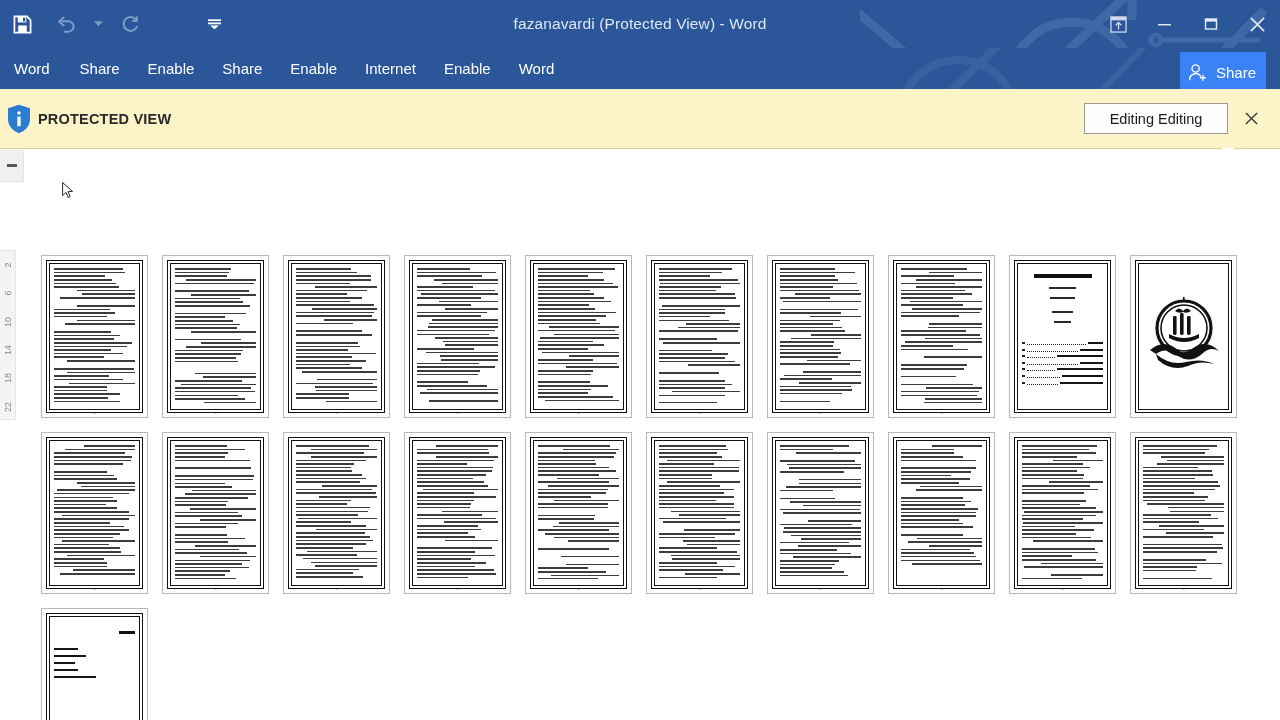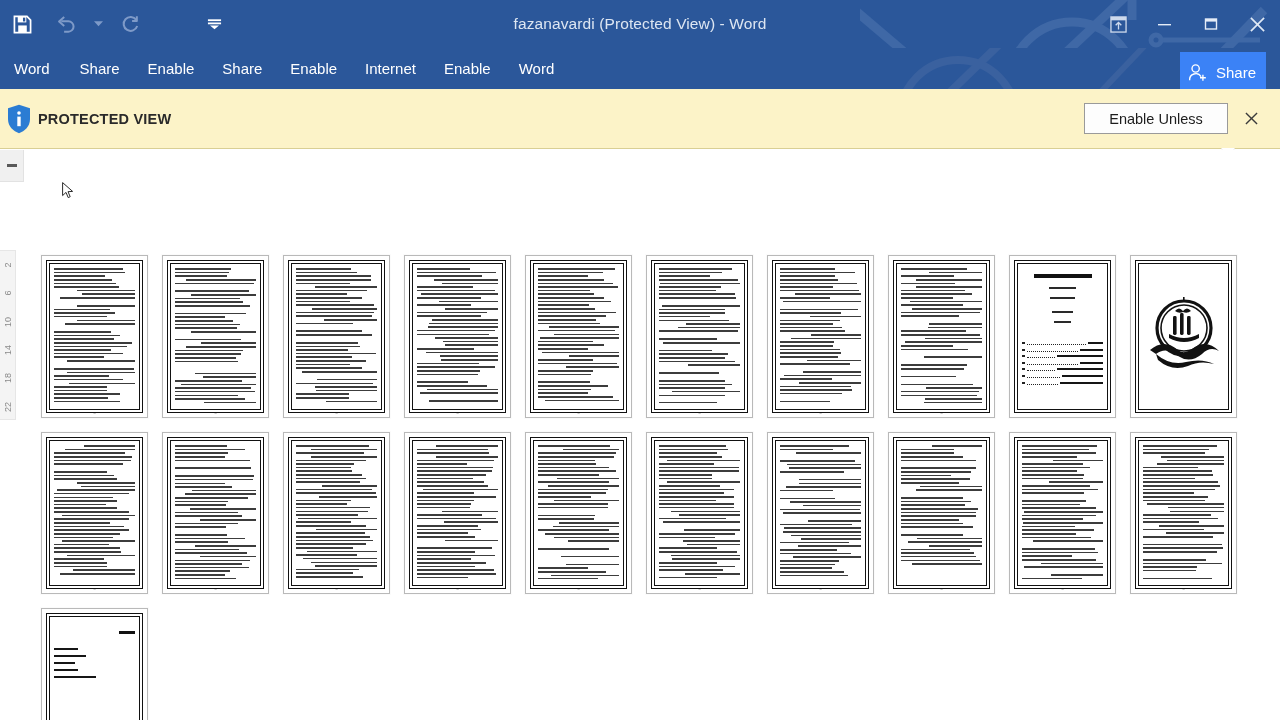--- a/index.html
+++ b/index.html
@@ -271,21 +271,21 @@
 
 <div class="pvbar">
   <div class="pv-shield">
     <svg width="24" height="30" viewBox="0 0 24 30">
       <path d="M12 .8 L23 4.2 V15 C23 22.6 17.6 27.2 12 29.2 C6.4 27.2 1 22.6 1 15 V4.2Z" fill="#2b7cd3"></path>
       <circle cx="12" cy="9" r="1.8" fill="#ffffff"></circle>
       <rect x="10.3" y="12.6" width="3.4" height="9.6" fill="#ffffff"></rect>
     </svg>
   </div>
   <div class="pv-label">PROTECTED VIEW</div>
-  <div class="pv-enable">Enable Unless</div>
+  <div class="pv-enable">Editing Editing</div>
   <div class="pv-close">
     <svg width="13" height="13" viewBox="0 0 14 14">
         <path d="M1 1 L13 13 M13 1 L1 13" stroke="#3b3b3b" stroke-width="1.5"></path>
       </svg>
   </div>
 </div>
 
 <div class="ruler-corner">
   <div class="corner-mark"></div>
 </div>

